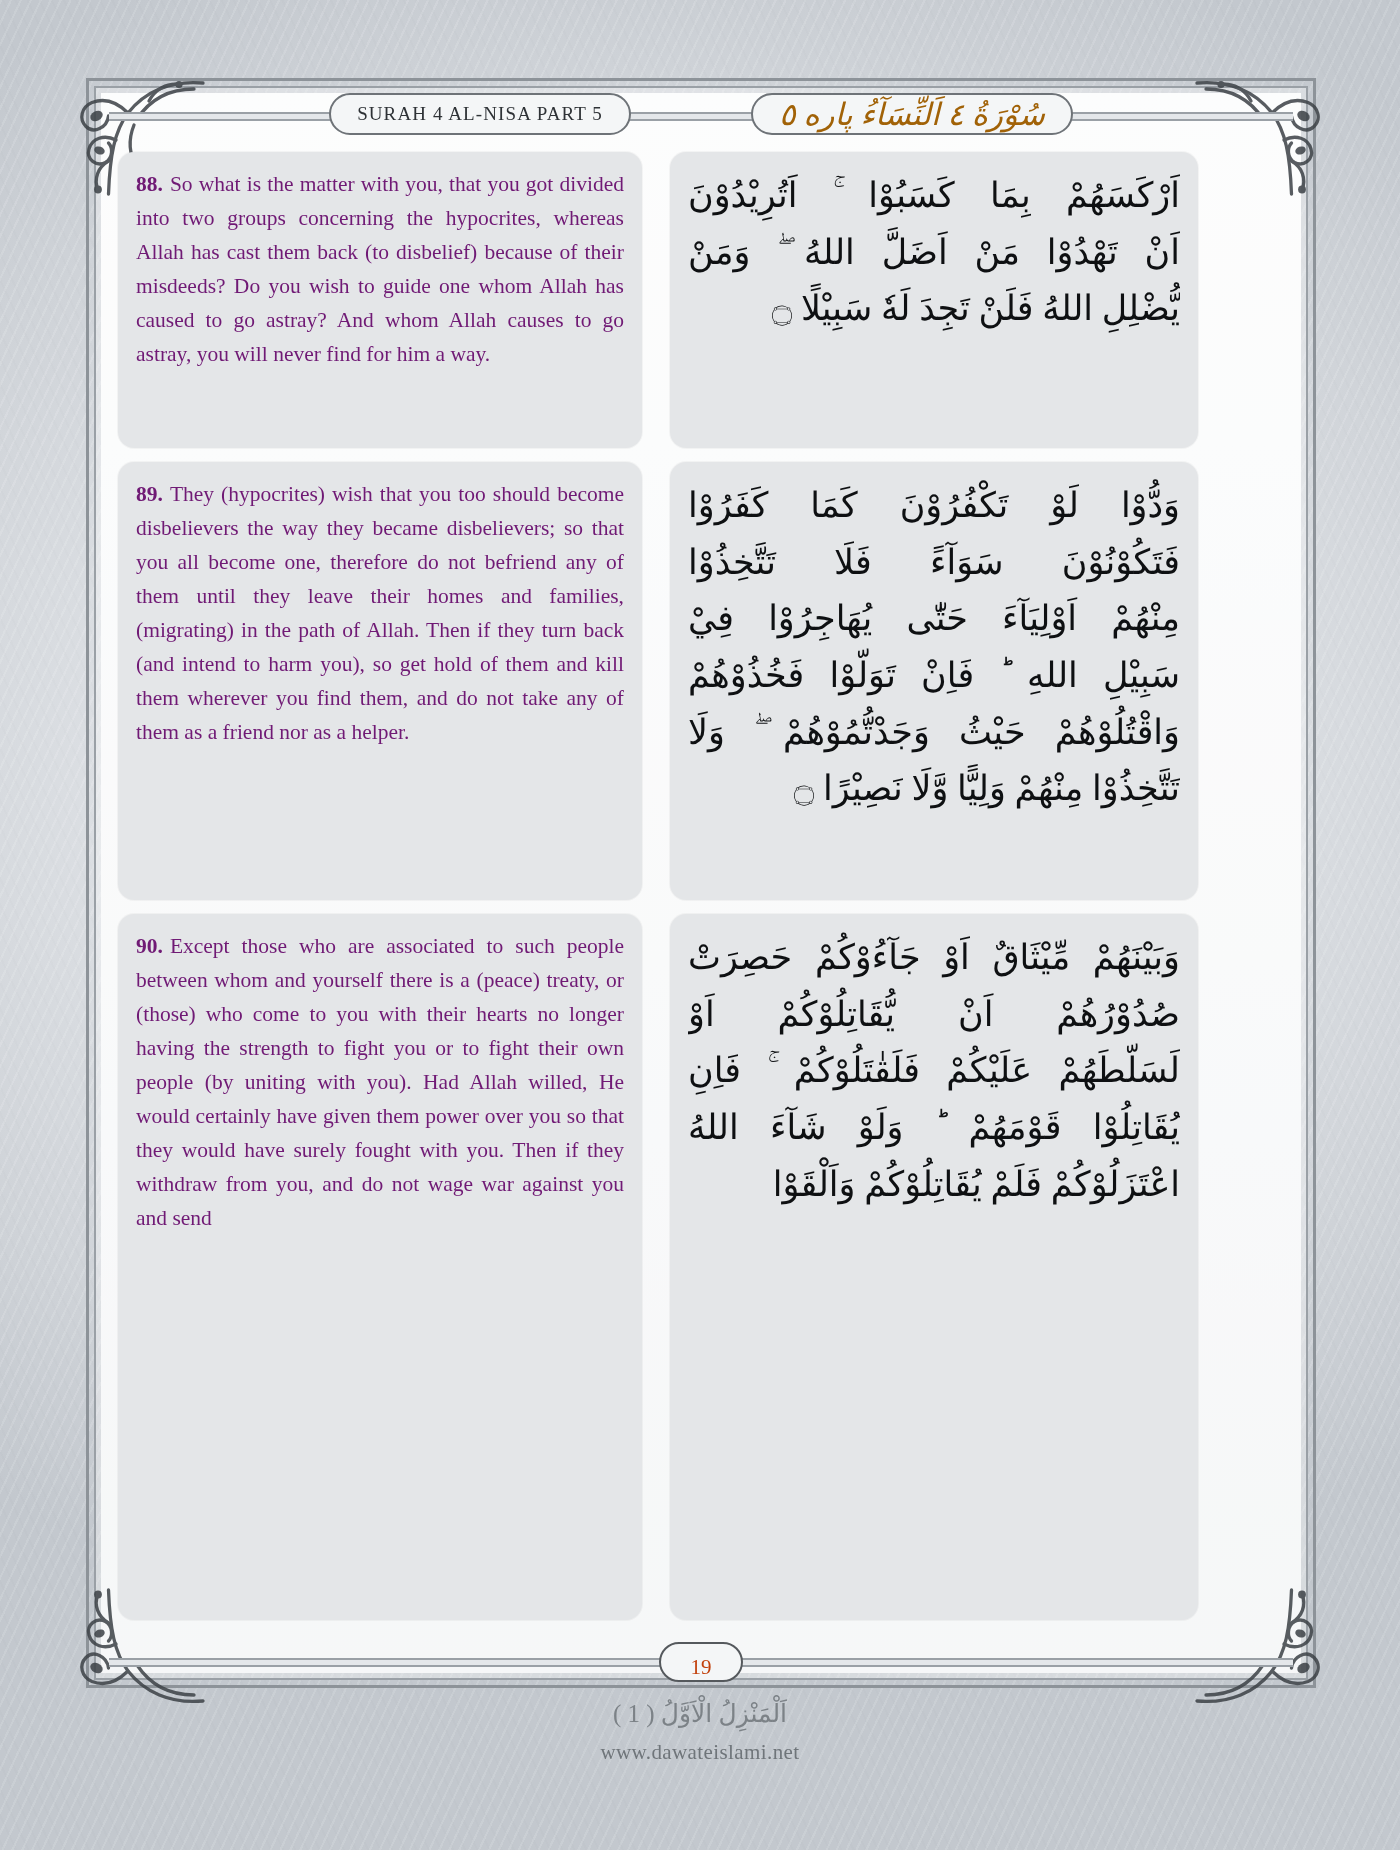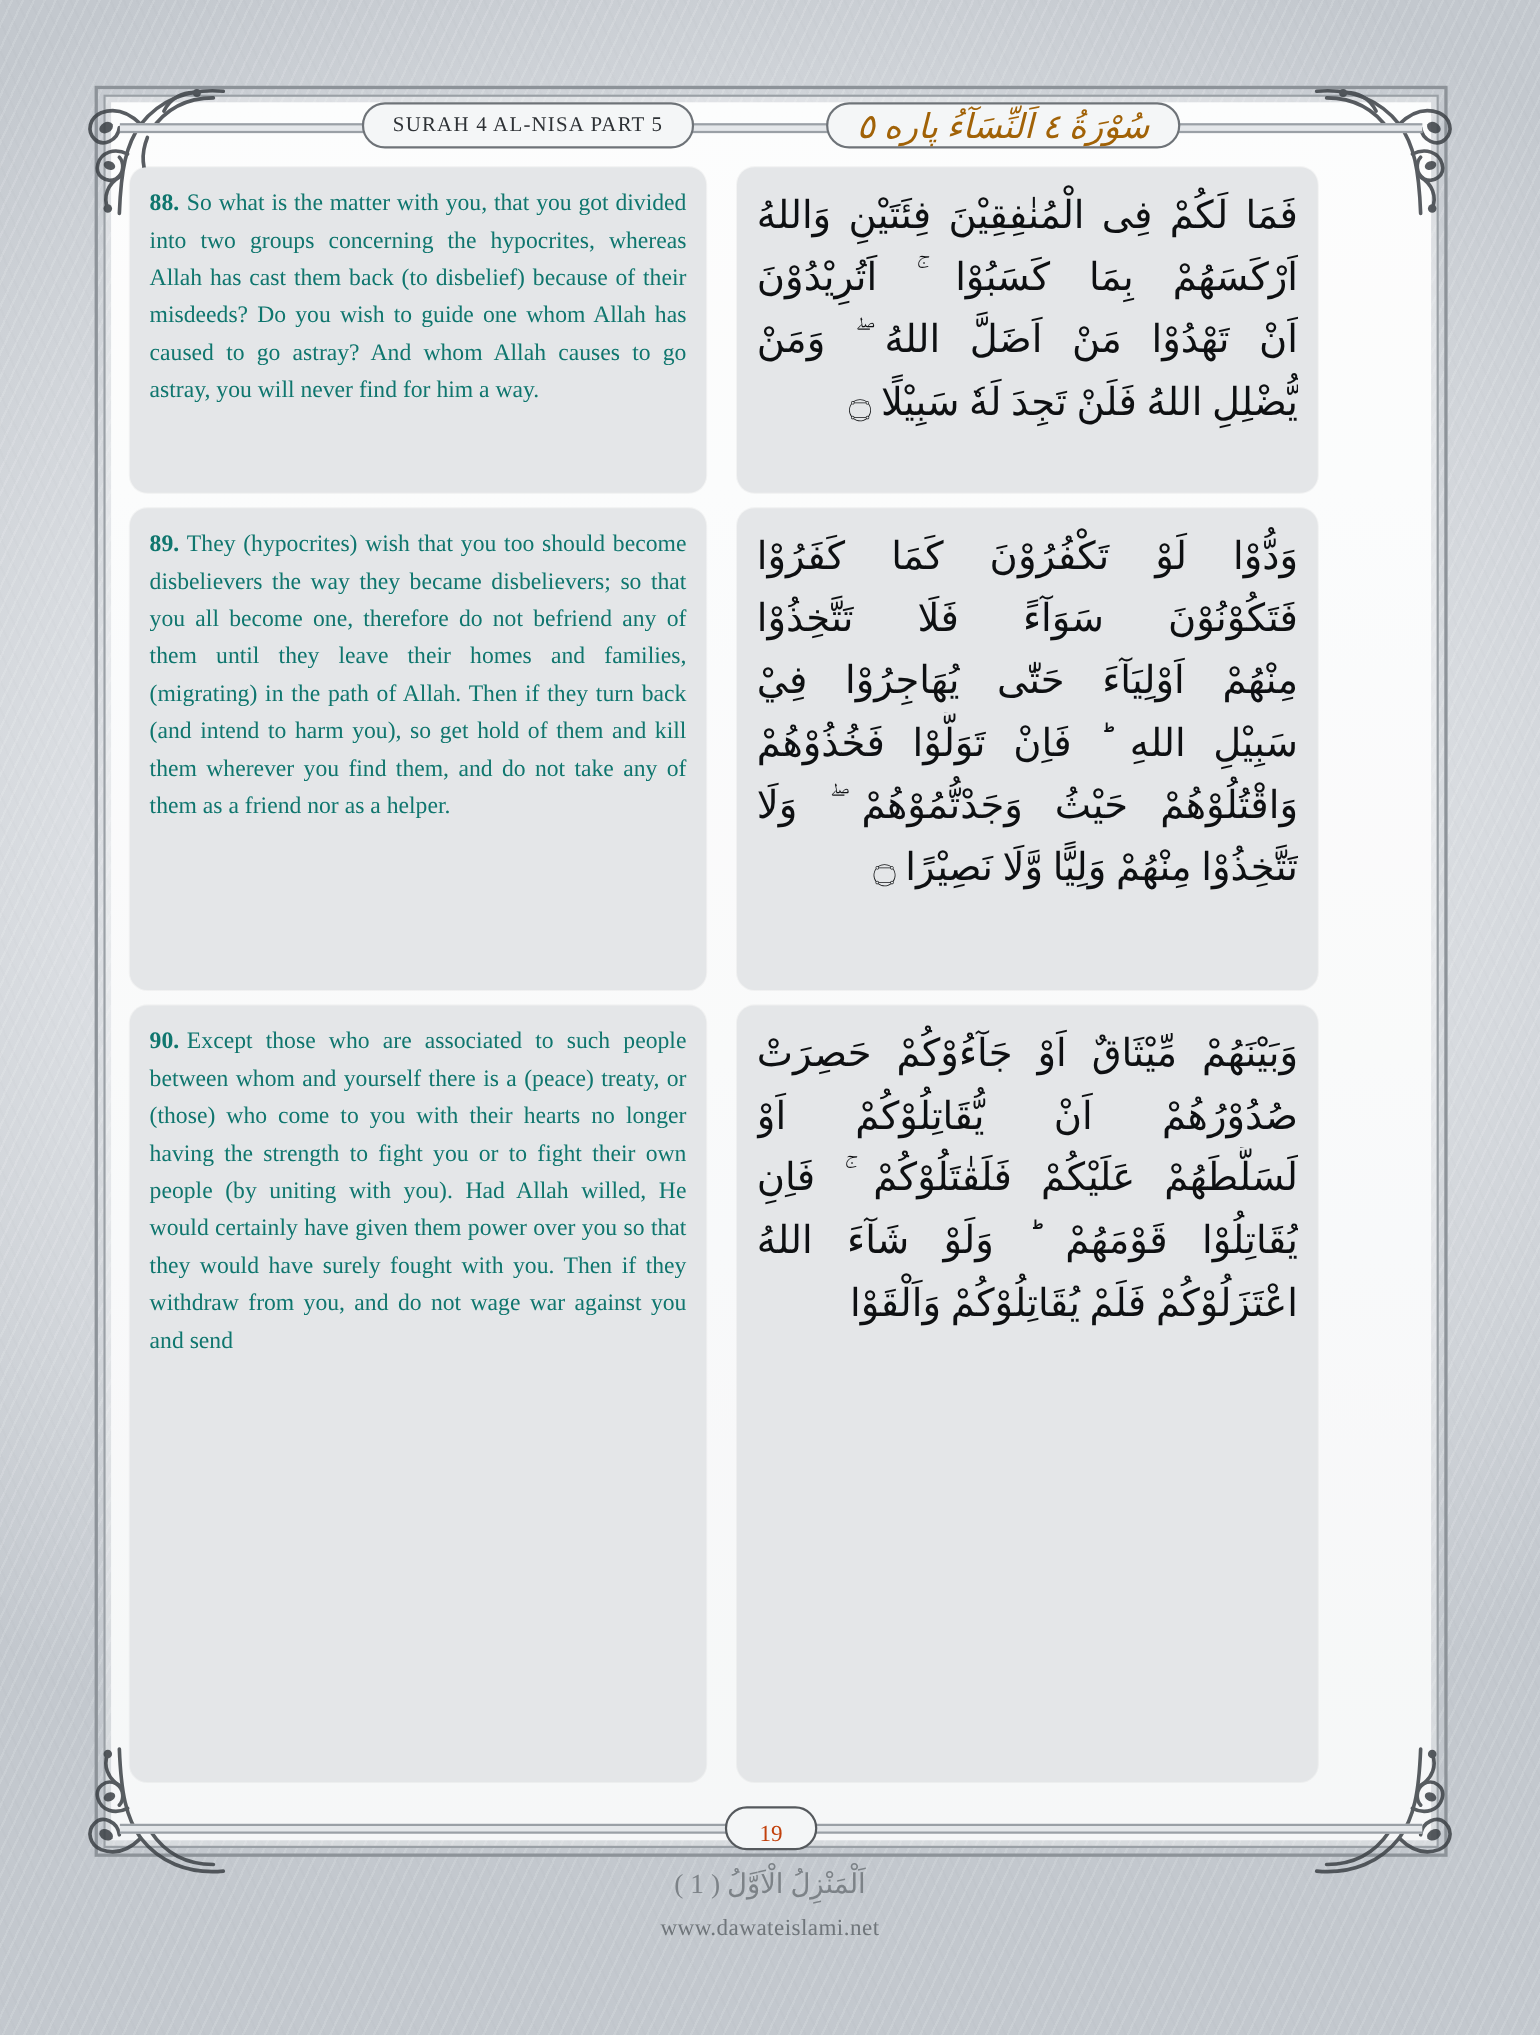--- a/index.html
+++ b/index.html
@@ -140,21 +140,21 @@
   .vcard {
     background: #e4e6e8;
     border-radius: 16px;
     padding: 16px 18px 14px 18px;
     box-shadow: 0 0 0 1px rgba(0,0,0,0.035);
   }
   .vcard-en p {
     font-family: "Liberation Serif", "DejaVu Serif", serif;
     font-size: 21.5px;
     line-height: 1.58;
-    color: #0f766e;
+    color: #701a75;
     text-align: justify;
     text-align-last: left;
     hyphens: none;
   }
   .vnum {
     font-weight: bold;
     margin-right: 7px;
   }
 
   .vcard-ar {
@@ -337,21 +337,20 @@
 
       <div class="vcard vcard-en en-90">
         <p><span class="vnum">90.</span><span>Except those who are associated to such people between whom and yourself there is a (peace) treaty, or (those) who come to you with their hearts no longer having the strength to fight you or to fight their own people (by uniting with you). Had Allah willed, He would certainly have given them power over you so that they would have surely fought with you. Then if they withdraw from you, and do not wage war against you and send</span></p>
       </div>
 
     </div>
 
     <div class="col-ar">
 
       <div class="vcard vcard-ar ar-88">
-        <div class="aline">فَمَا لَكُمْ فِى الْمُنٰفِقِيْنَ فِئَتَيْنِ وَاللهُ</div>
         <div class="aline">اَرْكَسَهُمْ بِمَا كَسَبُوْا ۚ اَتُرِيْدُوْنَ</div>
         <div class="aline">اَنْ تَهْدُوْا مَنْ اَضَلَّ اللهُ ۖ وَمَنْ</div>
         <div class="aline last">يُّضْلِلِ اللهُ فَلَنْ تَجِدَ لَهٗ سَبِيْلًا ۝</div>
       </div>
 
       <div class="vcard vcard-ar ar-89">
         <div class="aline">وَدُّوْا لَوْ تَكْفُرُوْنَ كَمَا كَفَرُوْا</div>
         <div class="aline">فَتَكُوْنُوْنَ سَوَآءً فَلَا تَتَّخِذُوْا</div>
         <div class="aline">مِنْهُمْ اَوْلِيَآءَ حَتّٰى يُهَاجِرُوْا فِيْ</div>
         <div class="aline">سَبِيْلِ اللهِ ؕ فَاِنْ تَوَلَّوْا فَخُذُوْهُمْ</div>

